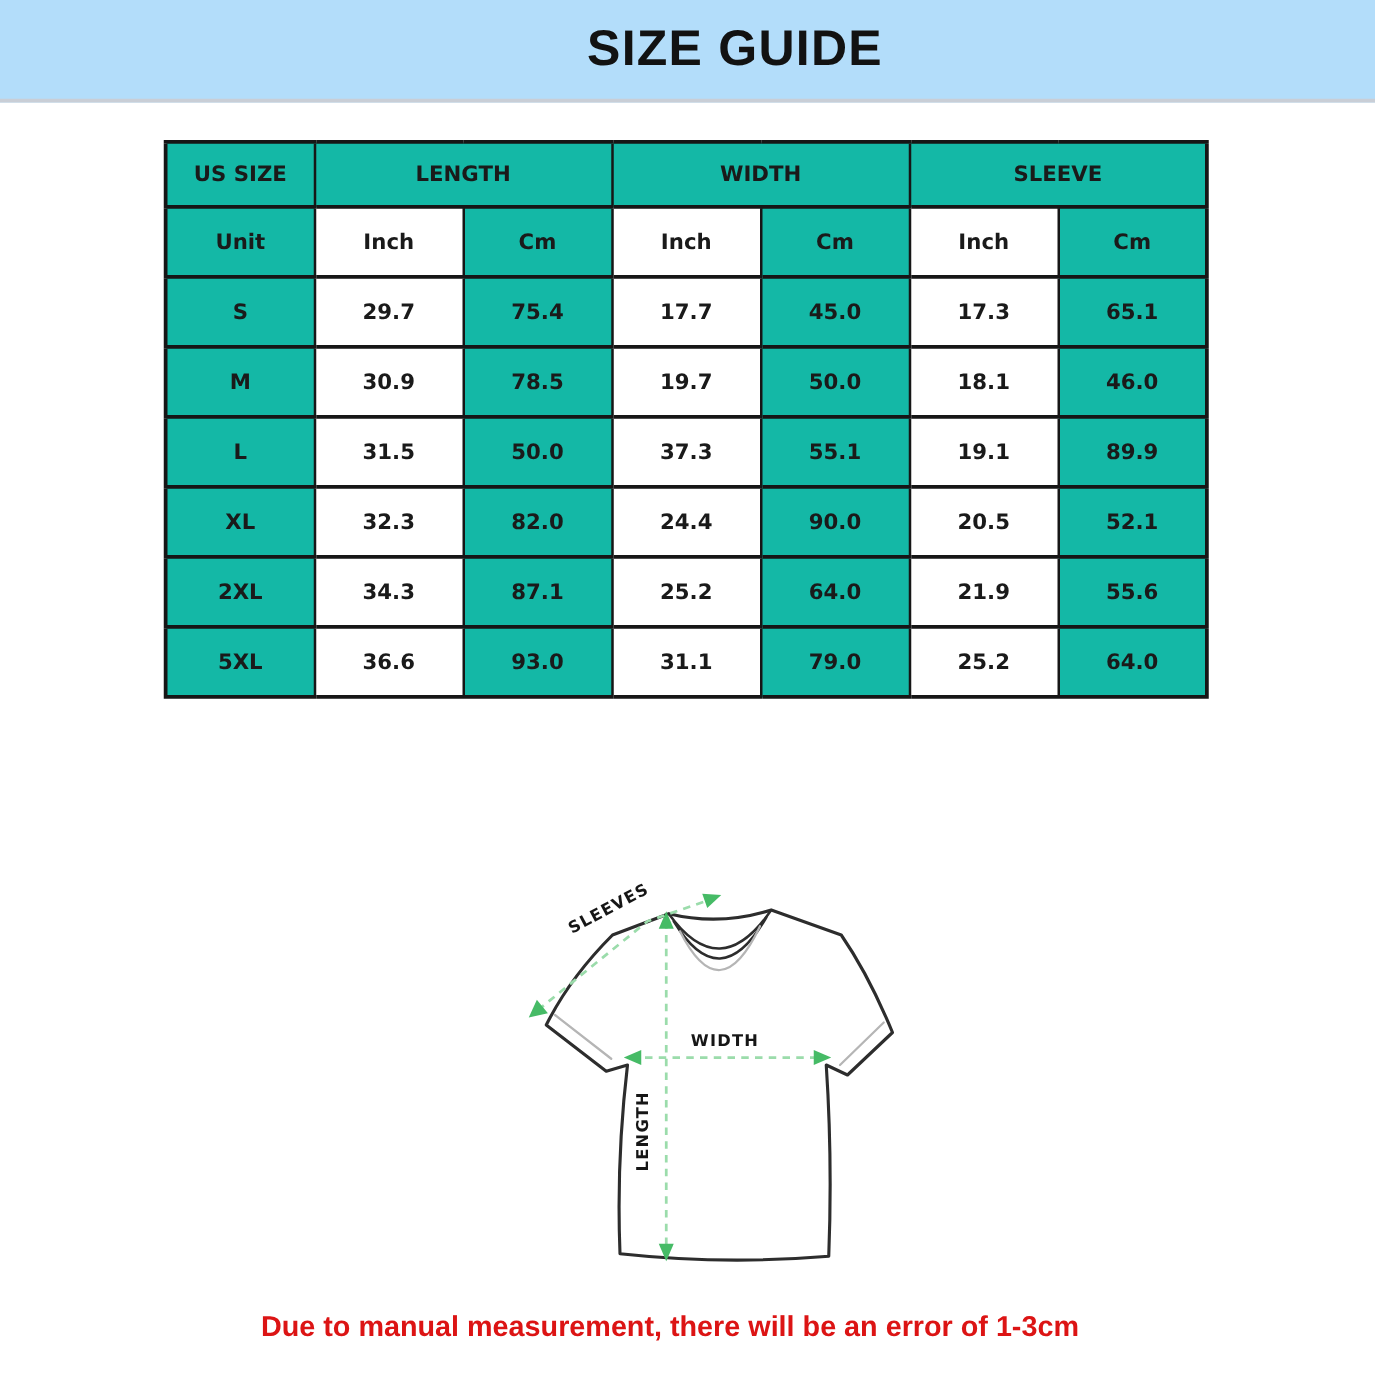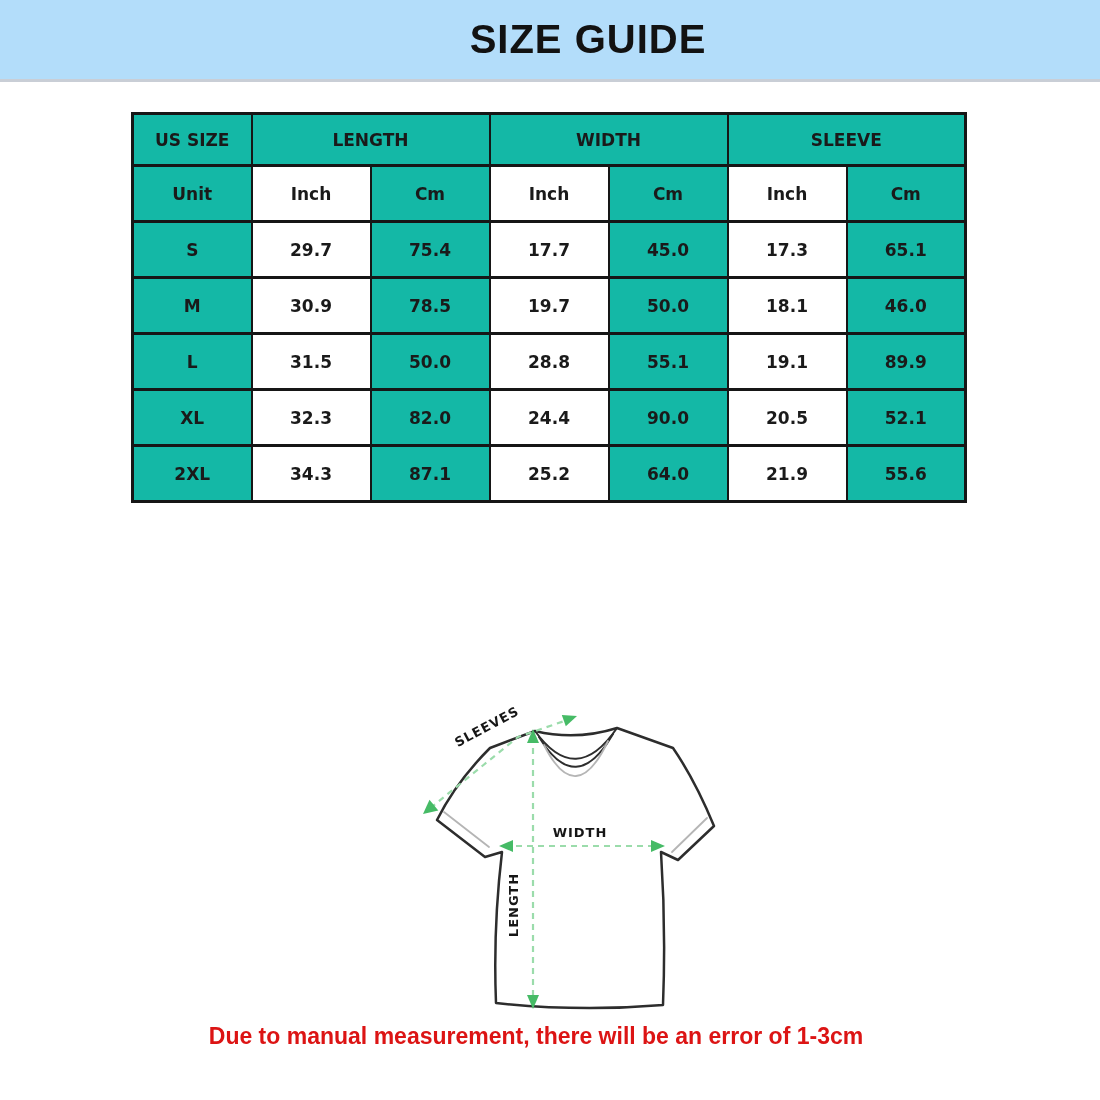--- a/index.html
+++ b/index.html
@@ -47,21 +47,21 @@
   .shirt-detail  { fill:none; stroke:#2d2d2d; stroke-width:2; stroke-linecap:round; }
   .shirt-detail-light { fill:none; stroke:#b5b5b5; stroke-width:1.8; stroke-linecap:round; }
   .dash-line { fill:none; stroke:#9bdcab; stroke-width:2.2; stroke-dasharray:6 5; }
   .arrow-head { fill:#46bb66; stroke:none; }
   .diagram-label {
     font-family:"DejaVu Sans", sans-serif;
     font-size:13px; font-weight:bold; fill:#161616; letter-spacing:1px;
   }
   
   .note {
-    position:absolute; left:0; top:1023px; width:1072px;
+    position:absolute; left:0; top:1048px; width:1072px;
     text-align:center;
     font-family:"Liberation Sans", sans-serif;
     font-size:23px; font-weight:bold; color:#dc1414;
   }
 </style>
 </head>
 <body>
 
 <div class="banner">
   <h1 class="banner-title">SIZE GUIDE</h1>
@@ -110,21 +110,21 @@
       <td class="shade">78.5</td>
       <td>19.7</td>
       <td class="shade">50.0</td>
       <td>18.1</td>
       <td class="shade">46.0</td>
     </tr>
     <tr>
       <td class="shade">L</td>
       <td>31.5</td>
       <td class="shade">50.0</td>
-      <td>28.8</td>
+      <td>37.3</td>
       <td class="shade">55.1</td>
       <td>19.1</td>
       <td class="shade">89.9</td>
     </tr>
     <tr>
       <td class="shade">XL</td>
       <td>32.3</td>
       <td class="shade">82.0</td>
       <td>24.4</td>
       <td class="shade">90.0</td>
@@ -132,20 +132,29 @@
       <td class="shade">52.1</td>
     </tr>
     <tr>
       <td class="shade">2XL</td>
       <td>34.3</td>
       <td class="shade">87.1</td>
       <td>25.2</td>
       <td class="shade">64.0</td>
       <td>21.9</td>
       <td class="shade">55.6</td>
+    </tr>
+    <tr>
+      <td class="shade">5XL</td>
+      <td>36.6</td>
+      <td class="shade">93.0</td>
+      <td>31.1</td>
+      <td class="shade">79.0</td>
+      <td>25.2</td>
+      <td class="shade">64.0</td>
     </tr>
   </tbody>
 </table>
 
 <div class="diagram">
   <svg width="400" height="330" viewBox="0 0 400 330">
 
     <path class="shirt-outline" d="M145,46 L100,63 Q66,97 47,135 L95,172 L112,167 Q103,243 106,318 Q189,327 273,320 Q276,243 271,167 L288,175 L324,141 Q305,95 283,63 L227,43 Q186,56 145,46 Z"></path>
 
     <path class="shirt-detail" d="M145,46 Q186,103 227,43"></path>

